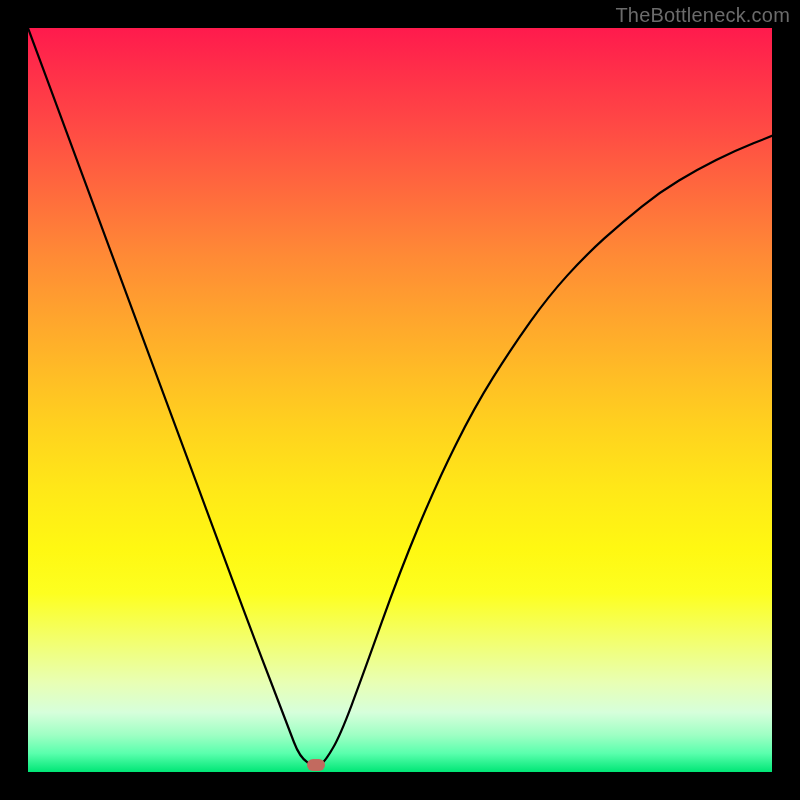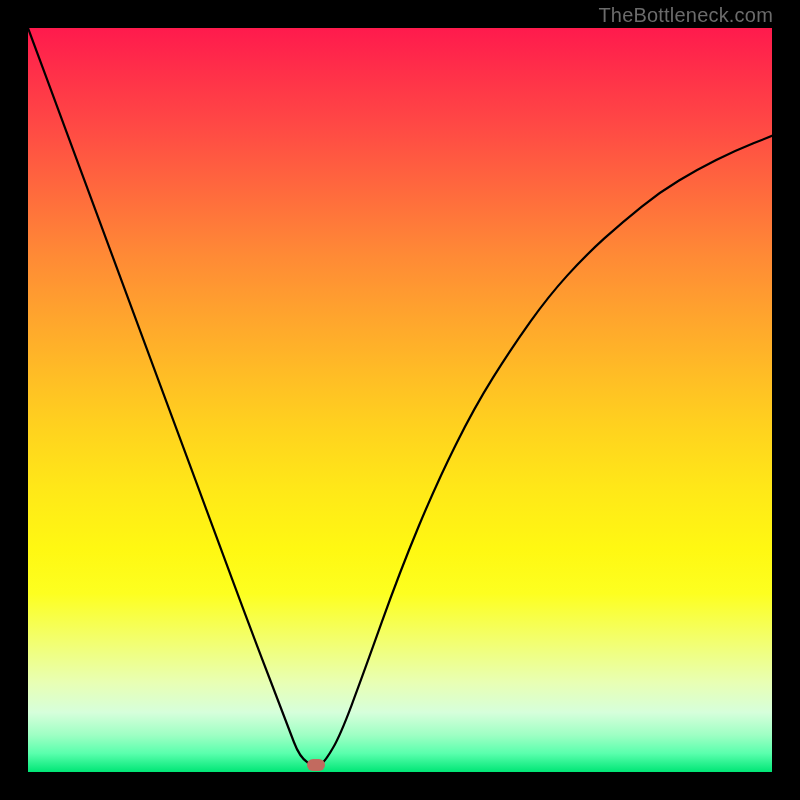--- a/index.html
+++ b/index.html
@@ -66,21 +66,21 @@
   .marker {
     position: absolute;
     width: 18px;
     height: 12px;
     border-radius: 6px;
     transform: translate(-50%, -50%);
   }
   .watermark {
     position: absolute;
     top: 4px;
-    right: 27px;
+    right: 10px;
     color: #6b6b6b;
     font-size: 20px;
     letter-spacing: 0.2px;
     font-weight: 500;
     user-select: none;
   }
 </style>
 </head>
 <body>
 

